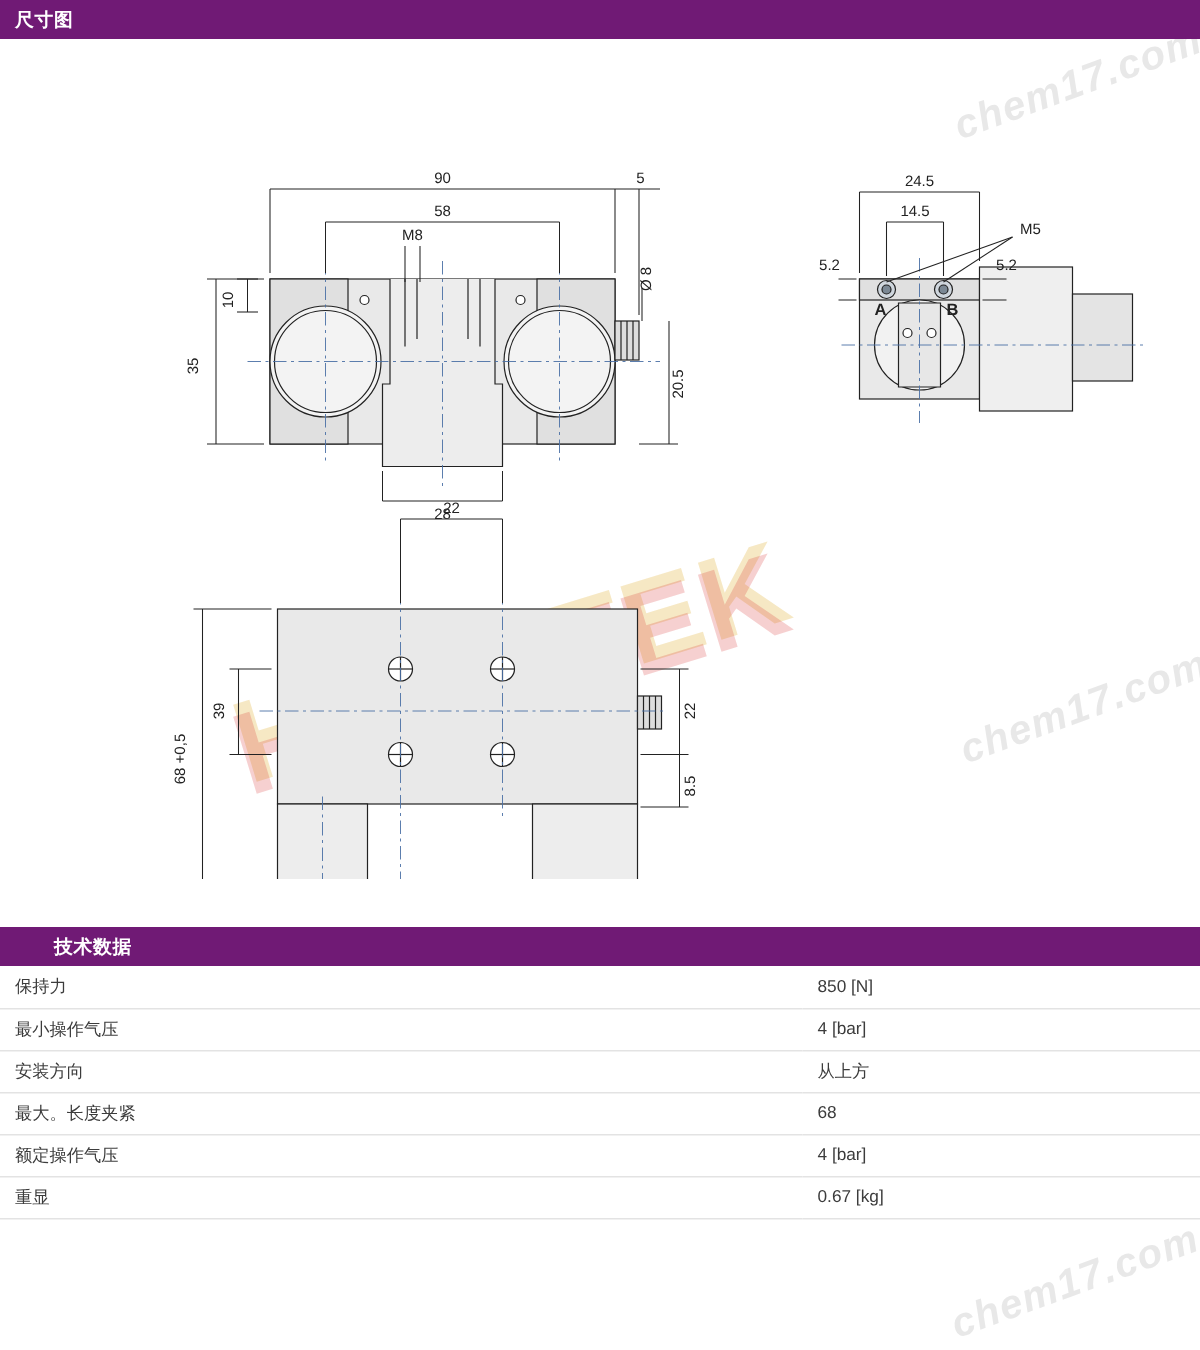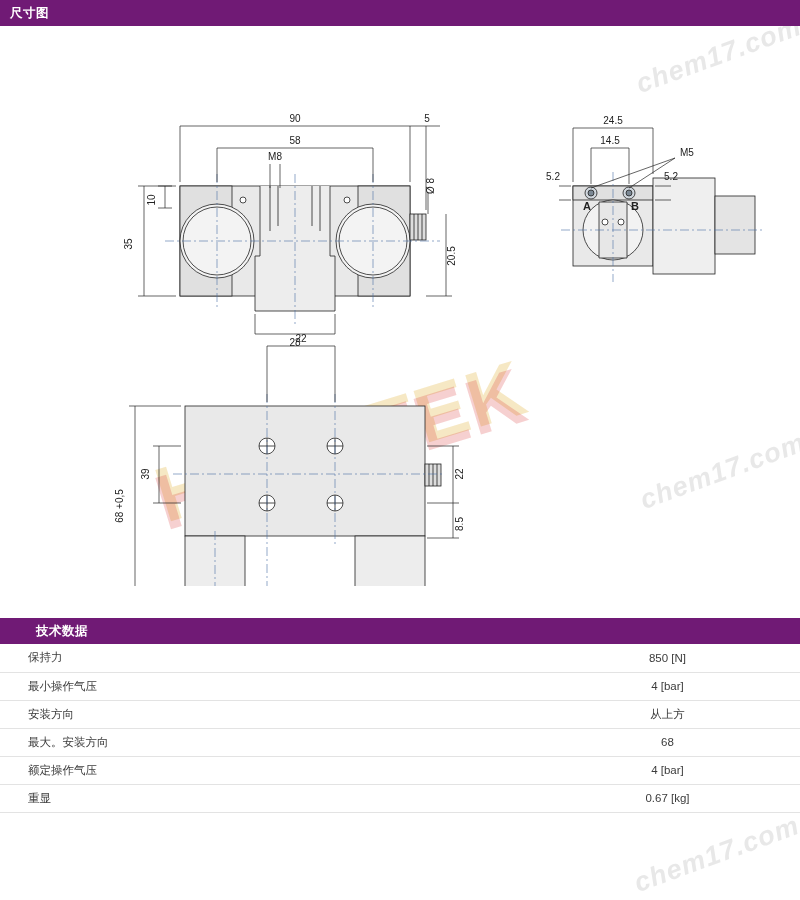--- a/index.html
+++ b/index.html
@@ -33,25 +33,25 @@
   }
   .tech-table {
     width: 800px;
     border-collapse: collapse;
   }
   .tech-table tr { height: 28px; }
   .tech-table td {
     border-bottom: 1px solid #e3e3e3;
     font-size: 11.5px;
     color: #3c3c3c;
-    padding: 0 28px;
+    padding: 0 10px;
     vertical-align: middle;
   }
   .tech-table td.label { width: 535px; }
-  .tech-table td.value { width: 265px; text-align: center; }
+  .tech-table td.value { width: 265px; }
   .wm {
     position: absolute;
     pointer-events: none;
     font-weight: bold;
     white-space: nowrap;
   }
   .wm-chem {
     color: rgba(150,150,150,0.22);
     font-size: 27px;
     font-style: italic;
@@ -303,21 +303,21 @@
       </tr>
       <tr>
         <td class="label">最小操作气压</td>
         <td class="value">4 [bar]</td>
       </tr>
       <tr>
         <td class="label">安装方向</td>
         <td class="value">从上方</td>
       </tr>
       <tr>
-        <td class="label">最大。安装方向</td>
+        <td class="label">最大。长度夹紧</td>
         <td class="value">68</td>
       </tr>
       <tr>
         <td class="label">额定操作气压</td>
         <td class="value">4 [bar]</td>
       </tr>
       <tr>
         <td class="label">重显</td>
         <td class="value">0.67 [kg]</td>
       </tr>

